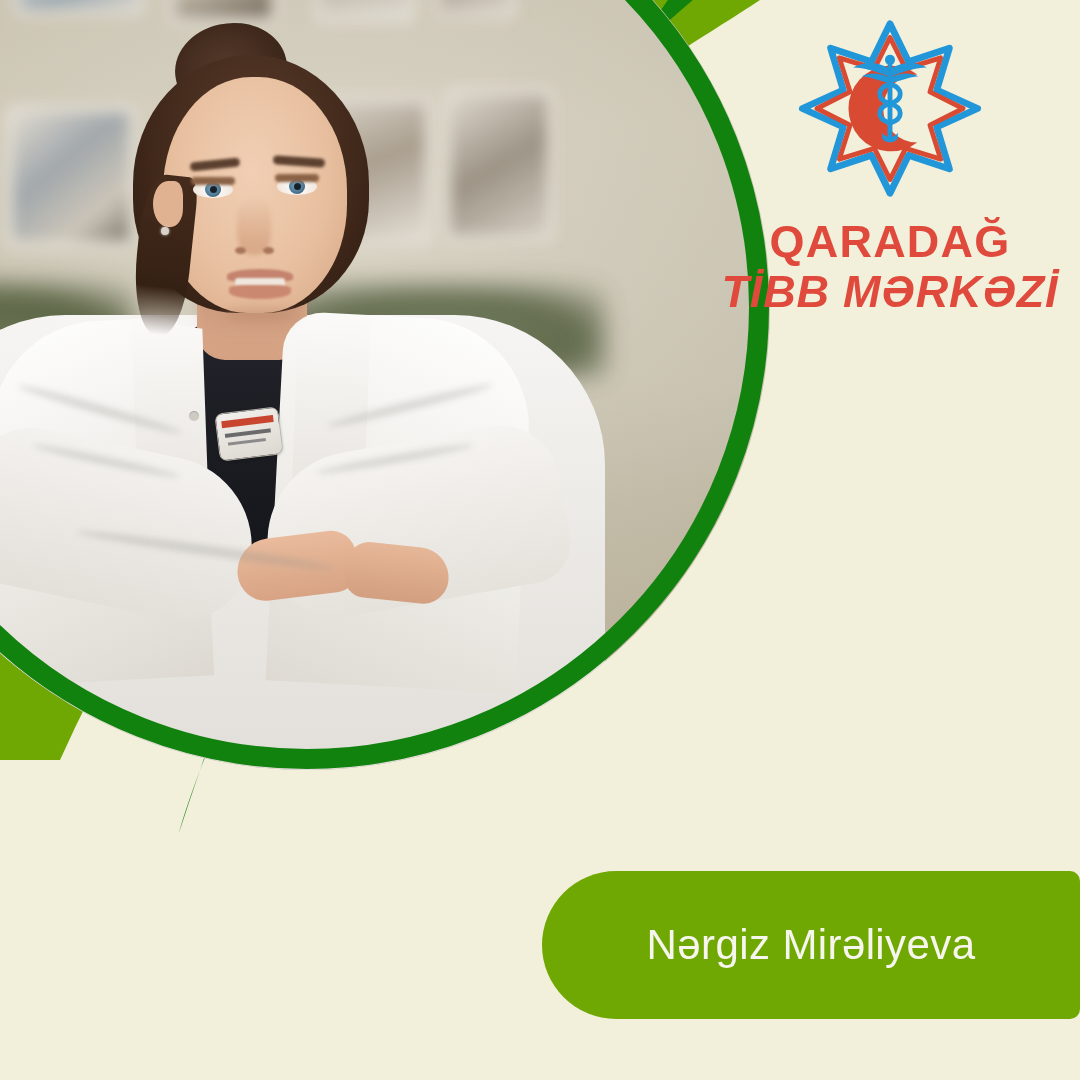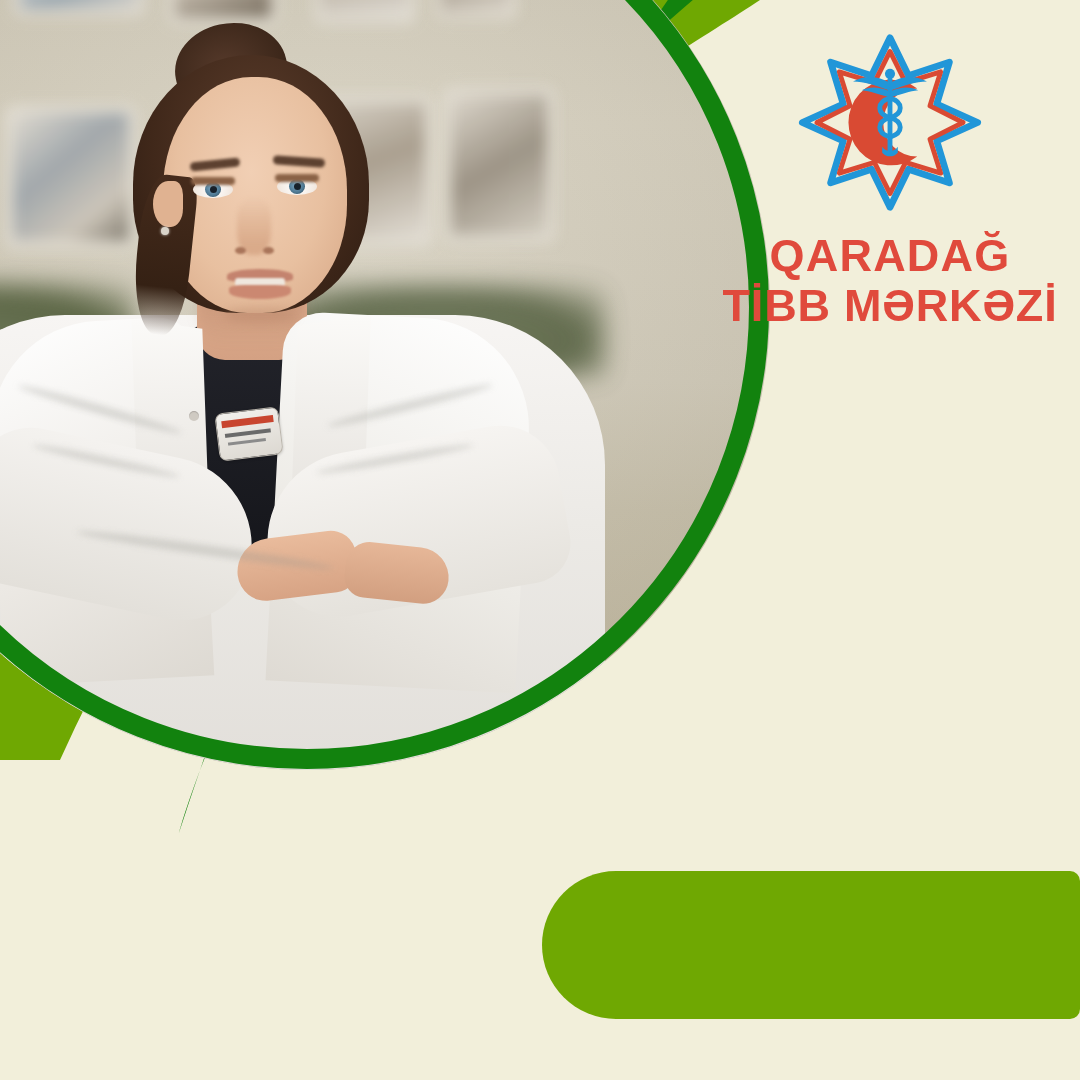--- a/index.html
+++ b/index.html
@@ -155,28 +155,28 @@
   .badge .bl2{position:absolute;left:9px;top:29px;width:38px;height:3px;background:#8b8b8b;filter:blur(.7px);}
   .button-dot{position:absolute;left:344px;top:566px;width:10px;height:10px;border-radius:50%;
         background:#cfcac2;box-shadow:inset 0 1px 1px rgba(0,0,0,.18);}
 
   
   .deco-svg{position:absolute;top:0;left:0;width:1080px;height:1080px;}
   .deco-under{z-index:2;}
   .deco-over{z-index:4;pointer-events:none;}
 
   
-  .logo-block{position:absolute;left:700px;top:30px;width:380px;z-index:6;text-align:center;}
+  .logo-block{position:absolute;left:700px;top:16px;width:380px;z-index:6;text-align:center;}
   .logo-mark{width:200px;height:185px;margin:0 auto;display:block;}
   .logo-text{margin-top:16px;}
   .logo-line{
     color:#E04A3C;font-weight:bold;letter-spacing:1.2px;
     font-size:45px;line-height:1.12;white-space:nowrap;
   }
-  .logo-line.l2{font-size:45px;letter-spacing:.8px;}
+  .logo-line.l2{font-size:45px;letter-spacing:.8px;font-style:italic;}
 
   
   .banner{
     position:absolute;left:542px;top:871px;width:538px;height:148px;
     background:#6FA802;
     border-radius:74px 10px 10px 74px;
     display:flex;flex-direction:column;align-items:center;justify-content:center;
     z-index:6;
   }
   .banner-line{
@@ -294,15 +294,16 @@
         <path d="M92,120 C96,126 104,126 108,120 L108,126 C104,131 96,131 92,126 Z"></path>
       </g>
     </svg>
     <div class="logo-text">
       <div class="logo-line l1">QARADAĞ</div>
       <div class="logo-line l2">TİBB MƏRKƏZİ</div>
     </div>
   </div>
 
   <div class="banner">
+    <div class="banner-line">Nərgiz Mirəliyeva</div>
   </div>
 
 </div>
 
 </body></html>

